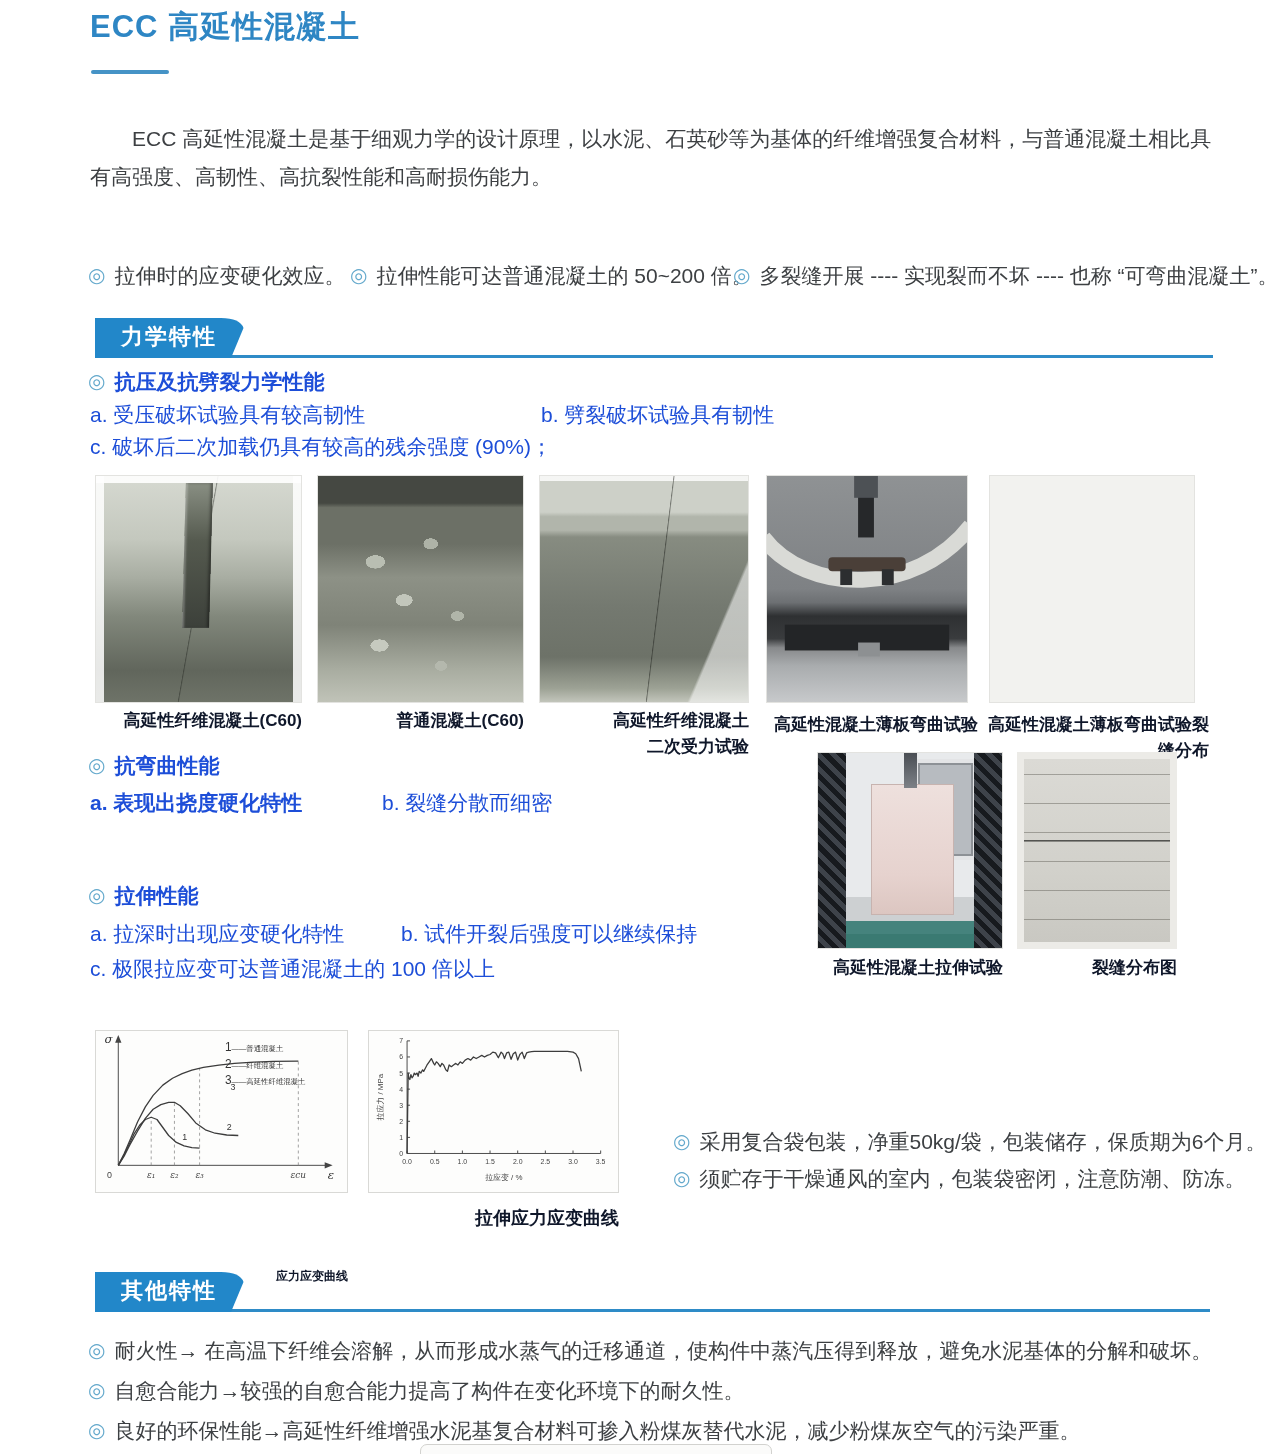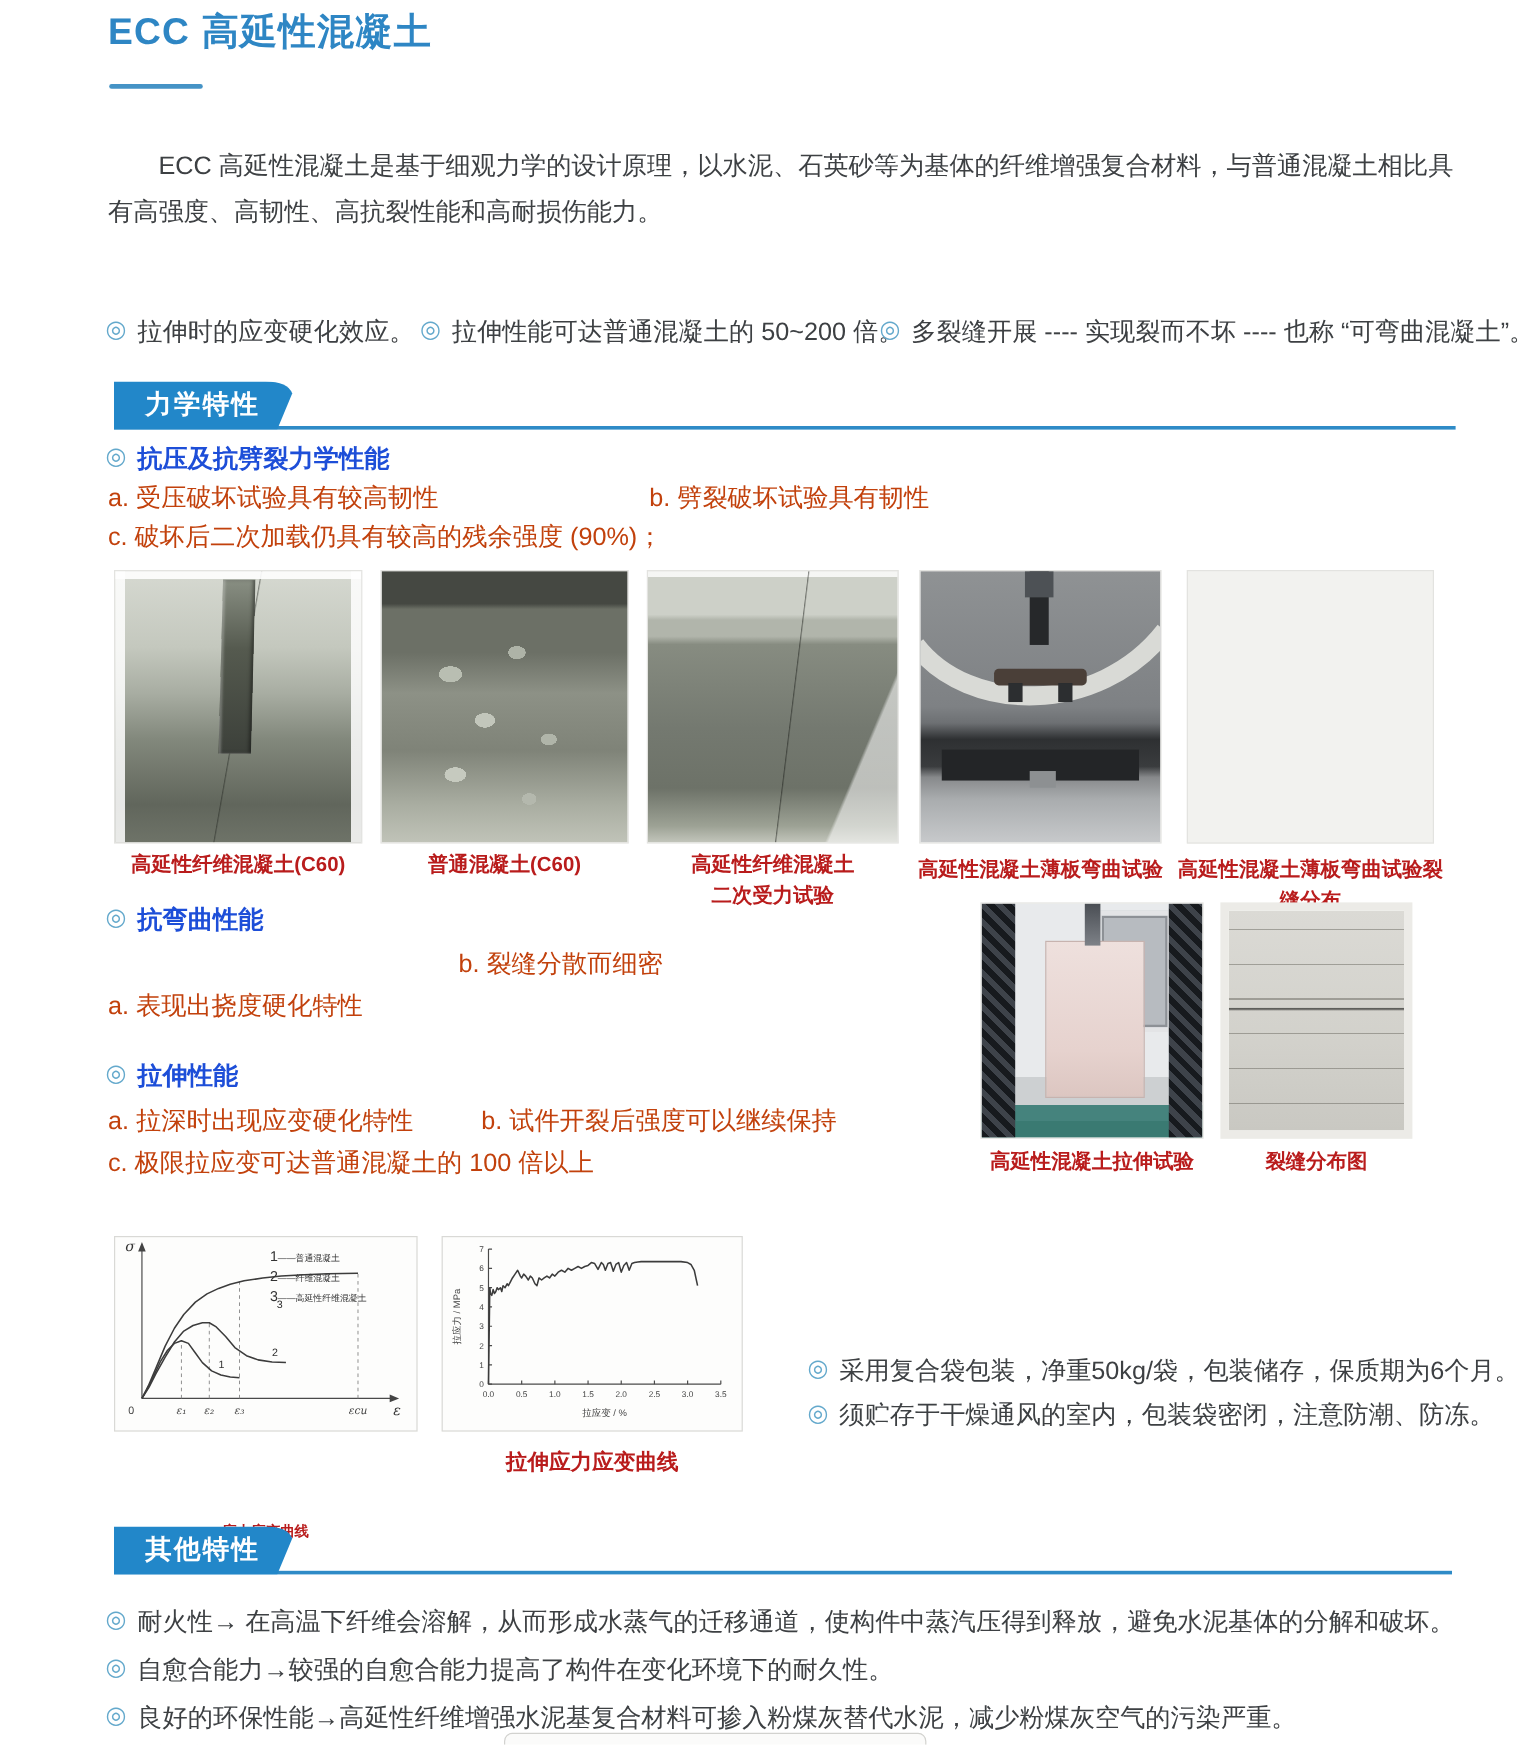--- a/index.html
+++ b/index.html
@@ -19,25 +19,25 @@
   .sec-header{height:40px;}
   .sec-line{position:absolute;left:0;top:37px;height:3px;background:#2e8bc7;}
   .sec-badge{position:absolute;left:0;top:0;width:152px;height:40px;}
   .badge-bg{position:absolute;left:0;top:0;width:152px;height:40px;}
   .badge-label{position:absolute;left:26px;top:0;line-height:38px;color:#ffffff;font-size:22px;font-weight:bold;letter-spacing:2px;}
 
   
   .bullet-line{display:flex;align-items:flex-start;font-size:21px;color:#3d4043;white-space:nowrap;}
   .bullet-mark{color:#64a9cc;margin-right:9px;font-size:20px;line-height:27px;}
   .bullet-bold{font-weight:bold;color:#1d4ed8;}
-  .plain-line{font-size:21px;color:#c2410c;white-space:nowrap;}
+  .plain-line{font-size:21px;color:#1d4ed8;white-space:nowrap;}
 
   
   .photo{position:absolute;border:1px solid #e3e3e0;box-sizing:border-box;overflow:hidden;background:#f2f2ef;}
-  .caption{position:absolute;color:#b91c1c;font-size:17px;font-weight:bold;text-align:center;line-height:26px;}
+  .caption{position:absolute;color:#0f172a;font-size:17px;font-weight:bold;text-align:right;line-height:26px;}
 
   .photo1{background:
     linear-gradient(180deg, rgba(255,255,255,.9) 0 3%, transparent 3%),
     linear-gradient(90deg, rgba(255,255,255,.85) 0 4%, transparent 4% 96%, rgba(255,255,255,.85) 96%),
     linear-gradient(100deg, transparent 49.5%, rgba(30,33,28,.45) 49.8%, transparent 50.3%),
     linear-gradient(180deg,#d6d9d1 0%,#c4c8be 28%,#a8ada2 45%,#82887c 62%,#61665c 86%,#6e7368 100%);}
   .photo1 .groove{position:absolute;left:43%;top:3%;width:13%;height:64%;
     background:linear-gradient(180deg,#898f83 0%,#555a4f 40%,#3c403a 100%);
     box-shadow:inset 2px 0 2px rgba(255,255,255,.25), inset -2px 0 3px rgba(0,0,0,.4);transform:skewX(-1.5deg);}
 
@@ -163,21 +163,21 @@
     <div>高延性纤维混凝土</div>
     <div>二次受力试验</div>
   </div>
   <div class="caption" style="left:756px;top:712px;width:222px;">高延性混凝土薄板弯曲试验</div>
   <div class="caption" style="left:975px;top:712px;width:234px;">高延性混凝土薄板弯曲试验裂缝分布</div>
 
   <div class="abs bullet-line" style="left:88px;top:752px;">
     <span class="bullet-mark">◎</span>
     <span class="bullet-bold">抗弯曲性能</span>
   </div>
-  <div class="abs plain-line" style="left:90px;top:824px;">a. 表现出挠度硬化特性</div>
+  <div class="abs plain-line" style="left:90px;top:789px;font-weight:bold;">a. 表现出挠度硬化特性</div>
   <div class="abs plain-line" style="left:362px;top:789px;margin-left:20px;">b. 裂缝分散而细密</div>
 
   <div class="photo photo6" style="left:817px;top:752px;width:186px;height:197px;">
     <div class="window"></div>
     <div class="colL"></div>
     <div class="colR"></div>
     <div class="cabinet"></div>
     <div class="rod"></div>
   </div>
   <div class="photo photo7" style="left:1017px;top:752px;width:160px;height:197px;"></div>

